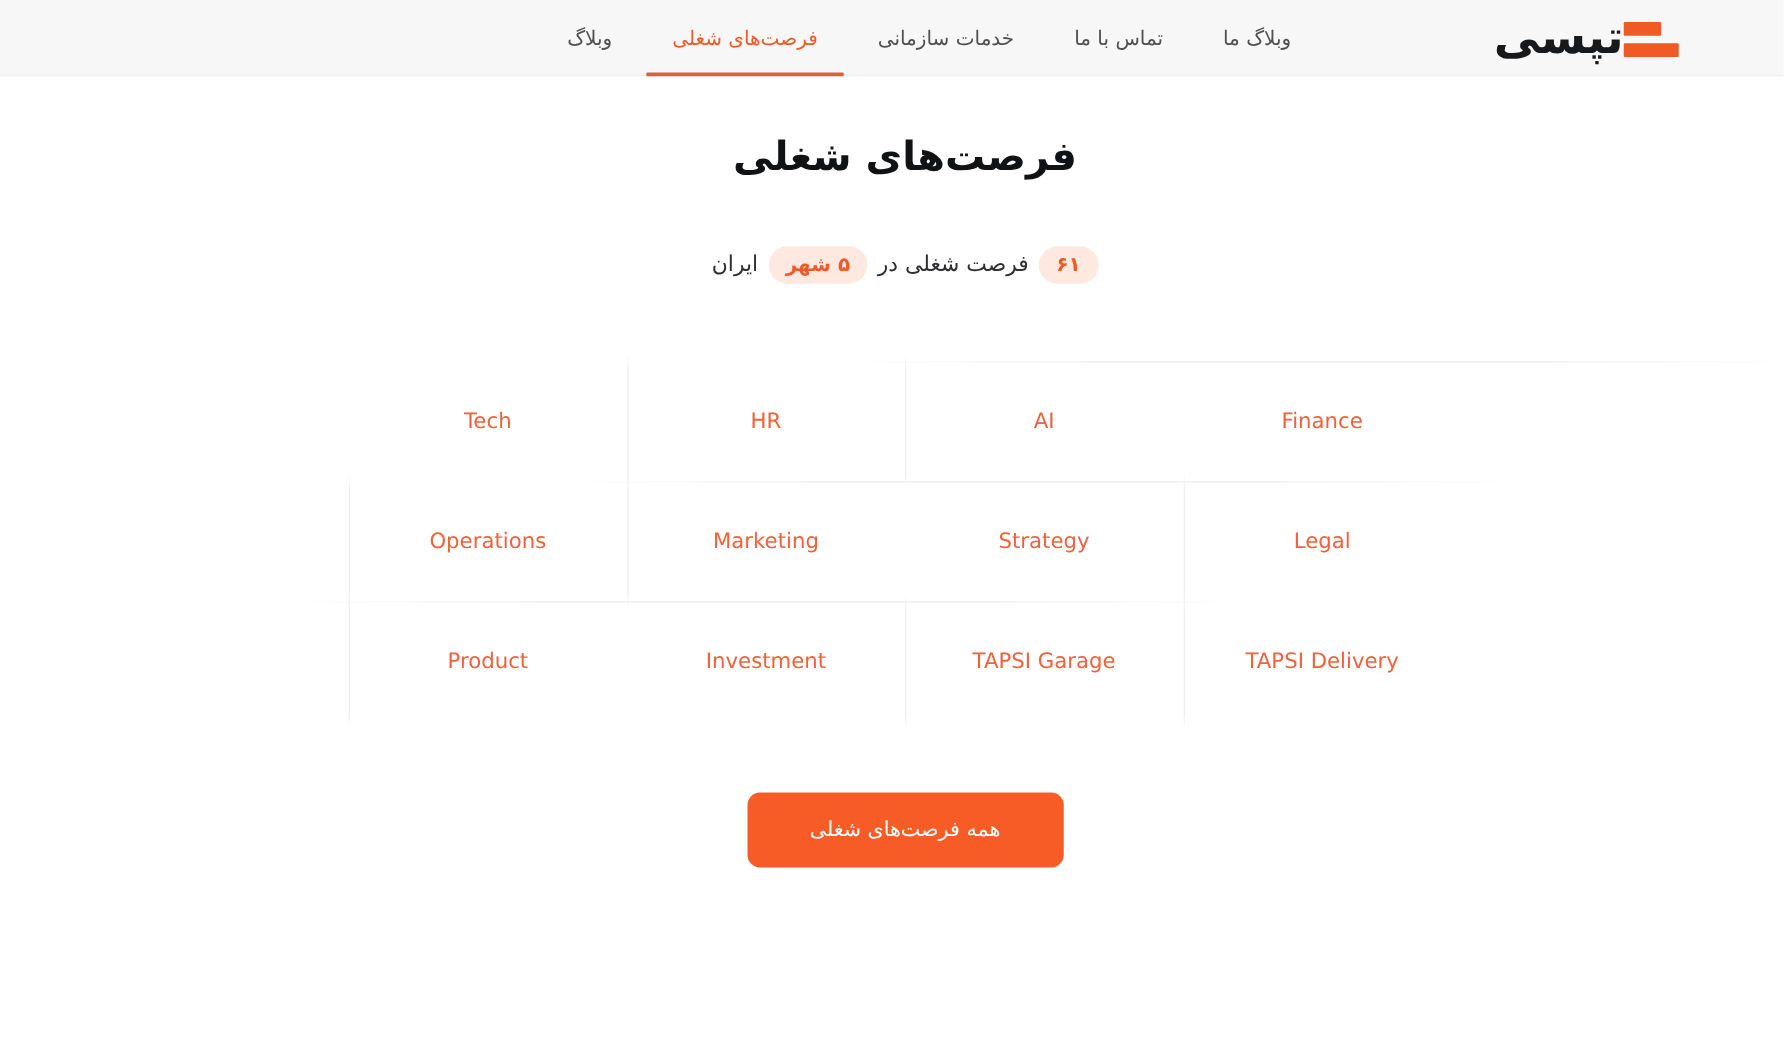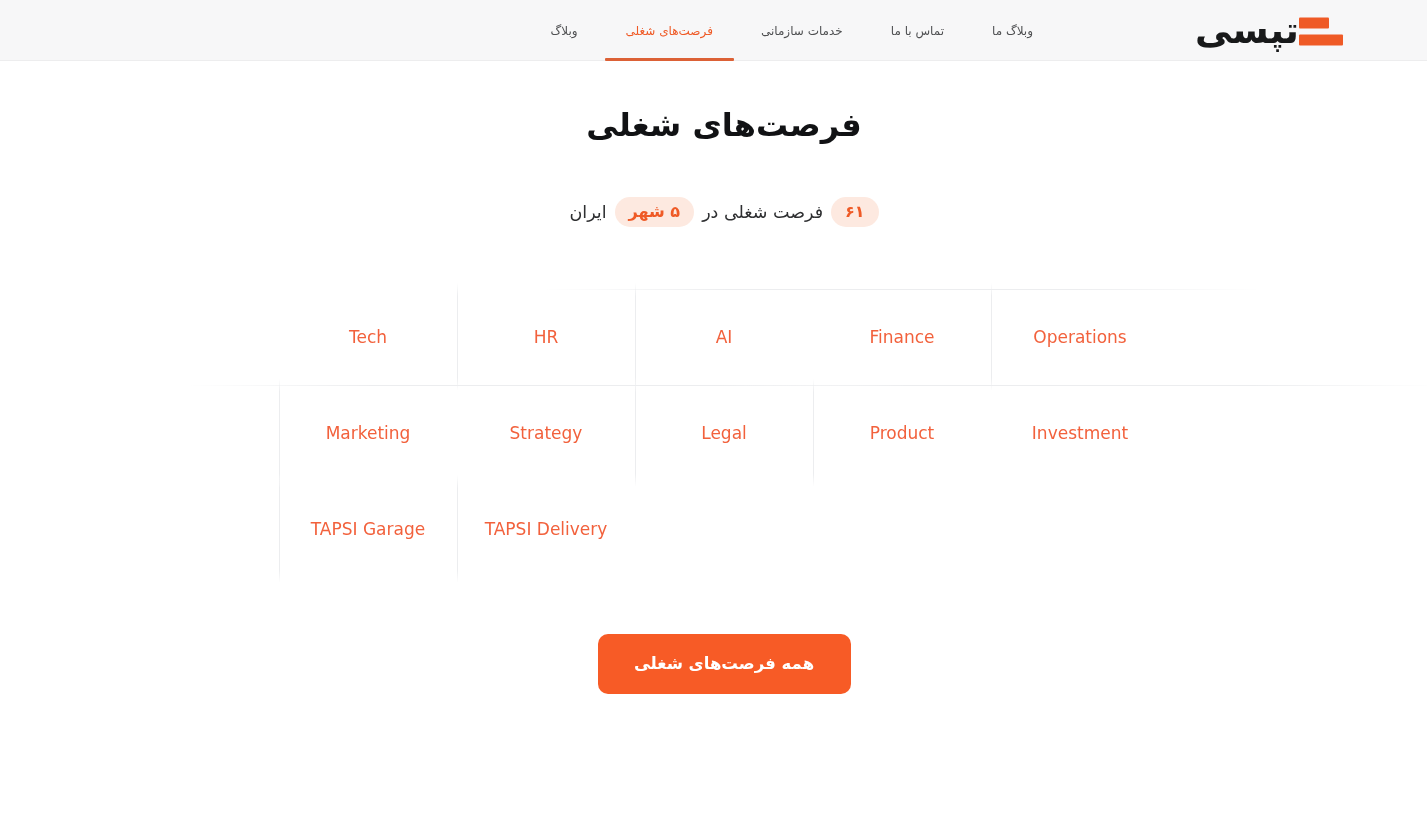--- a/index.html
+++ b/index.html
@@ -75,21 +75,21 @@
     align-items: center;
     gap: 0;
   }
   .nav-item {
     position: relative;
     height: 61px;
     display: flex;
     align-items: center;
     justify-content: center;
     padding: 0 24px;
-    font-size: 12px;
+    font-size: 16px;
     color: #4f5052;
     white-space: nowrap;
     cursor: pointer;
   }
   .nav-item.active { color: #ef5a26; }
   .nav-item.active::after {
     content: "";
     position: absolute;
     left: 3px;
     right: 3px;
@@ -142,21 +142,21 @@
 
   
   .cat-grid-wrap {
     margin-top: 62px;
     display: flex;
     justify-content: center;
   }
   .cat-grid {
     width: 890px;
     display: grid;
-    grid-template-columns: repeat(5, 1fr);
+    grid-template-columns: repeat(4, 1fr);
     direction: ltr;
   }
   .cat-cell {
     position: relative;
     height: 96px;
     display: flex;
     align-items: center;
     justify-content: center;
     font-size: 17px;
     color: #f2613c;
@@ -192,21 +192,21 @@
   }
   .cta-button {
     width: 253px;
     height: 60px;
     background: #f75b26;
     color: #ffffff;
     border: none;
     border-radius: 10px;
     font-family: inherit;
     font-size: 16.5px;
-    font-weight: 700;
+    font-weight: 400;
     cursor: pointer;
     letter-spacing: 0.2px;
   }
 </style>
 </head>
 <body>
 
 <div class="header">
 
   <div class="logo">

